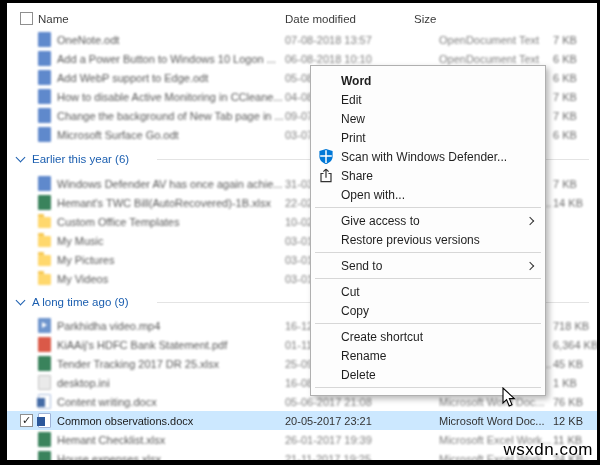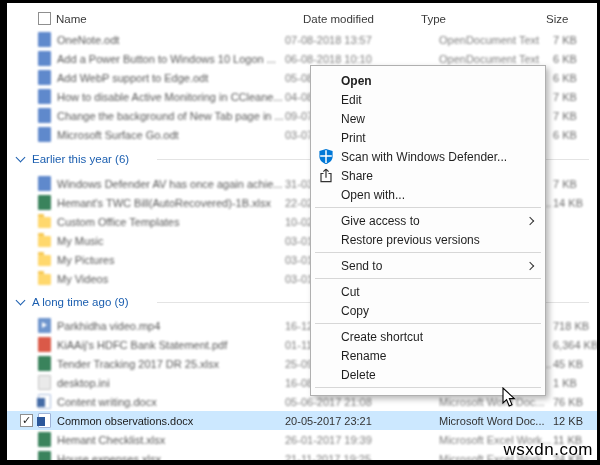--- a/index.html
+++ b/index.html
@@ -1,21 +1,21 @@
 <!DOCTYPE html>
 <html><head>
 <meta charset="utf-8">
 <style>
   * { margin:0; padding:0; box-sizing:border-box; }
   html,body { width:600px; height:465px; }
   body { font-family:"Liberation Sans", sans-serif; background:#000; position:relative; overflow:hidden; }
   .screen { position:absolute; left:7px; top:3px; right:3px; bottom:5px; background:#fff; overflow:hidden; }
 
   
-  .header-row { position:absolute; top:4px; left:18px; right:0; height:24px; display:flex; align-items:center; padding-left:13px; color:#3b3b3b; font-size:11.5px; }
+  .header-row { position:absolute; top:4px; left:0; right:0; height:24px; display:flex; align-items:center; padding-left:13px; color:#3b3b3b; font-size:11.5px; }
   .cb-slot { width:14px; height:14px; margin-right:4px; flex:none; position:relative; }
   .cb { position:absolute; inset:0; width:13px; height:13px; border:1px solid #8f8f8f; background:#fff; }
   .cb.checked::after { content:"\2713"; position:absolute; left:1px; top:-1px; font-size:11px; color:#1f1f1f; }
   .hname { width:247px; flex:none; }
   .hdate { width:118px; flex:none; }
   .htype { width:114px; flex:none; }
   .hsize { width:66px; flex:none; padding-left:11px; }
 
   
   .list { position:absolute; top:27px; left:0; right:0; }
@@ -65,21 +65,20 @@
 <body>
 
 <div class="screen">
 
   <div class="header-row">
     <span class="cb-slot">
         <span class="cb"></span>
       </span>
     <span class="hname">Name</span>
     <span class="hdate">Date modified</span>
-    <span class="htype">Type</span>
     <span class="hsize">Size</span>
   </div>
 
   <div class="list" id="list">
       <div class="row">
         <span class="cb-slot"></span>
         <span class="fi odt-file-icon blur"></span>
         <span class="fname blur">OneNote.odt</span>
         <span class="fdate blur">07-08-2018 13:57</span>
         <span class="ftype blur">OpenDocument Text</span>
@@ -246,21 +245,21 @@
         <span class="fi xlsx-file-icon blur"></span>
         <span class="fname blur">House expenses.xlsx</span>
         <span class="fdate blur">21-11-2017 19:25</span>
         <span class="ftype blur">Microsoft Excel Work...</span>
         <span class="fsize blur">24 KB</span>
       </div>
     </div>
 
   <div class="context-menu" id="menu">
       <div class="mi bold">
-        <span class="mlabel">Open</span>
+        <span class="mlabel">Word</span>
       </div>
       <div class="mi">
         <span class="mlabel">Edit</span>
       </div>
       <div class="mi">
         <span class="mlabel">New</span>
       </div>
       <div class="mi">
         <span class="mlabel">Print</span>
       </div>

